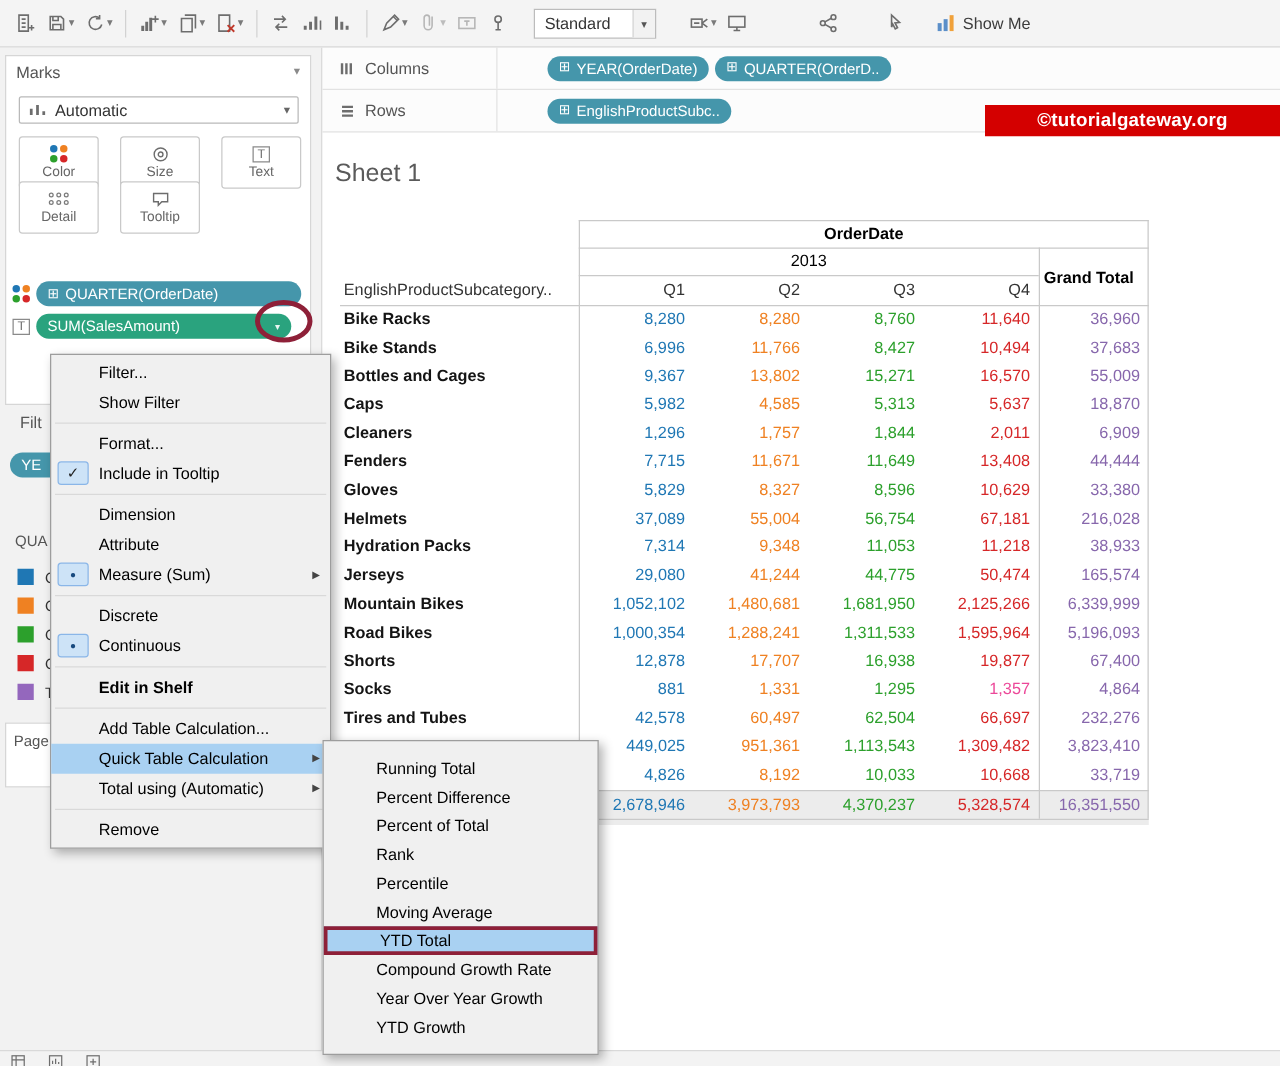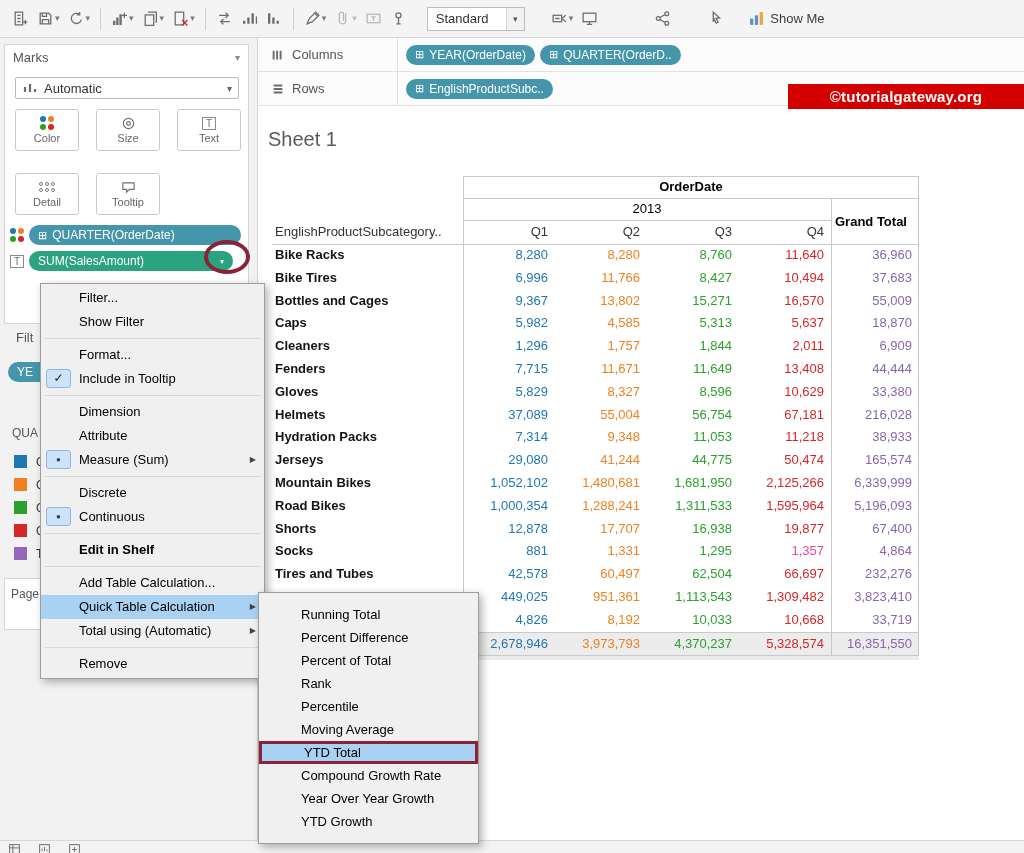--- a/index.html
+++ b/index.html
@@ -28,21 +28,21 @@
   .left-panel{position:absolute;left:0;top:38px;width:258px;height:802px;background:#f2f2f2;
               border-right:1px solid #d4d4d4;z-index:1;}
   .marks-card{position:absolute;left:4px;top:6px;width:245px;height:280px;background:#fff;border:1px solid #d6d6d6;}
   .marks-header{display:flex;justify-content:space-between;align-items:center;height:24px;padding:0 8px;color:#555;font-size:13px;}
   .mc-caret{color:#8a8a8a;font-size:10px;}
   .mark-type-select{position:absolute;left:10px;top:32px;width:224px;height:22px;background:#fff;border:1px solid #b9b9b9;
                     border-radius:2px;display:flex;align-items:center;font-size:13px;color:#333;padding-left:6px;gap:6px;}
   .mts-caret{position:absolute;right:6px;color:#666;font-size:10px;}
   .enc-row{position:absolute;left:10px;display:flex;gap:17px;}
   .enc-row1{top:64px;}
-  .enc-row2{top:128px;}
+  .enc-row2{top:100px;}
   .enc-btn{width:64px;height:42px;background:#fff;border:1px solid #c9c9c9;border-radius:3px;
            display:flex;flex-direction:column;align-items:center;justify-content:center;gap:3px;}
   .enc-label{font-size:11px;color:#666;line-height:1;}
   .enc-ico{height:14px;display:flex;align-items:center;justify-content:center;}
   .dots4{display:grid;grid-template-columns:6px 6px;grid-gap:2px;}
   .dots4 span{width:6px;height:6px;border-radius:50%;}
   .tbox{width:14px;height:13px;border:1px solid #8a8a8a;font-size:10px;color:#6d6d6d;text-align:center;line-height:11px;}
   .dgrid{display:grid;grid-template-columns:repeat(3,4px);grid-gap:2px;}
   .dgrid span{width:4px;height:4px;border-radius:50%;border:1px solid #7a7a7a;}
   .mpill-row{position:absolute;left:4px;display:flex;align-items:center;gap:4px;}
@@ -57,21 +57,21 @@
   .ye-pill{position:absolute;left:8px;top:324px;width:48px;}
   .legend-title{position:absolute;left:12px;top:388px;font-size:12px;color:#555;}
   .legend{position:absolute;left:14px;top:412px;}
   .legend-item{display:flex;align-items:center;gap:9px;height:23px;}
   .legend-sq{width:13px;height:13px;flex:none;}
   .legend-lb{font-size:12px;color:#333;}
   .pages-card{position:absolute;left:4px;top:540px;width:38px;height:52px;background:#fff;border:1px solid #d6d6d6;padding:5px 0 0 6px;}
 
   
   .shelf{position:absolute;left:258px;right:0;height:34px;background:#fcfcfc;border-bottom:1px solid #e2e2e2;
-         display:flex;align-items:center;z-index:2;}
+         display:flex;align-items:center;z-index:2;gap:32px;}
   .shelf-cols{top:38px;}
   .shelf-rows{top:72px;}
   .shelf-label{width:140px;flex:none;display:flex;align-items:center;gap:7px;padding-left:13px;color:#555;
                font-size:13px;height:100%;border-right:1px solid #e2e2e2;}
   .shelf-label svg{width:14px;height:14px;}
   .shelf-pills{display:flex;gap:5px;margin-left:8px;}
   .watermark{position:absolute;left:788px;top:84px;width:236px;height:25px;background:#d40000;color:#fff;
              font-size:15px;font-weight:bold;display:flex;align-items:center;justify-content:center;z-index:3;letter-spacing:.2px;}
   .sheet-area{position:absolute;left:258px;top:106px;right:0;bottom:13px;background:#fff;z-index:1;}
   .sheet-title{position:absolute;left:268px;top:128px;font-size:20px;color:#5a5a5a;z-index:1;}
@@ -477,21 +477,21 @@
       </div>
       <div class="xrow xb">
         <div class="xc lab rlab">Bike Racks</div>
         <div class="xc q val" style="color:#1f77b4">8,280</div>
         <div class="xc q val" style="color:#ef8122">8,280</div>
         <div class="xc q val" style="color:#2ca02c">8,760</div>
         <div class="xc q val" style="color:#d62728">11,640</div>
         <div class="xc gtc val" style="color:#8767ac">36,960</div>
       </div>
       <div class="xrow xb">
-        <div class="xc lab rlab">Bike Tires</div>
+        <div class="xc lab rlab">Bike Stands</div>
         <div class="xc q val" style="color:#1f77b4">6,996</div>
         <div class="xc q val" style="color:#ef8122">11,766</div>
         <div class="xc q val" style="color:#2ca02c">8,427</div>
         <div class="xc q val" style="color:#d62728">10,494</div>
         <div class="xc gtc val" style="color:#8767ac">37,683</div>
       </div>
       <div class="xrow xb">
         <div class="xc lab rlab">Bottles and Cages</div>
         <div class="xc q val" style="color:#1f77b4">9,367</div>
         <div class="xc q val" style="color:#ef8122">13,802</div>

